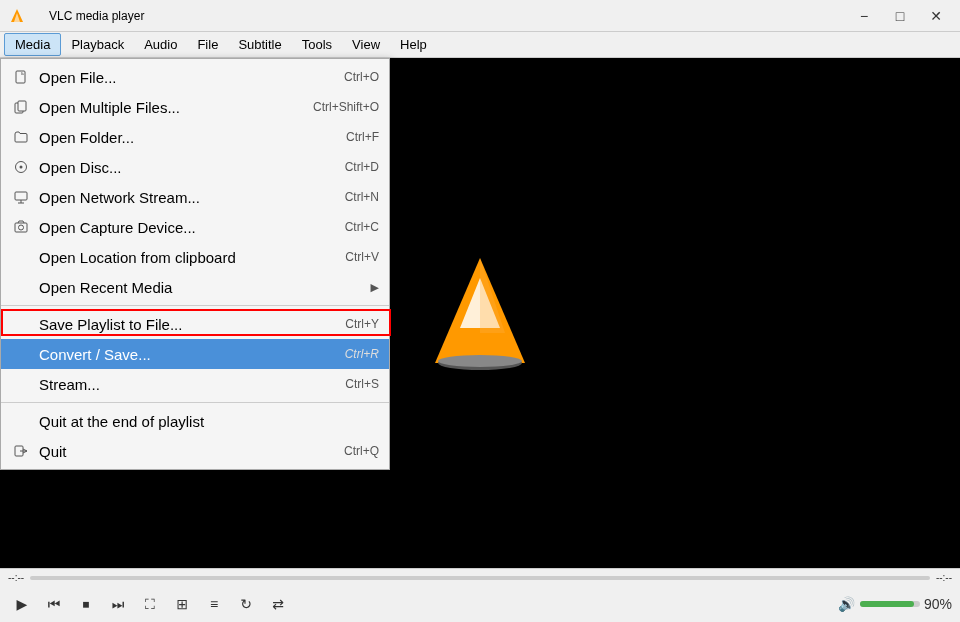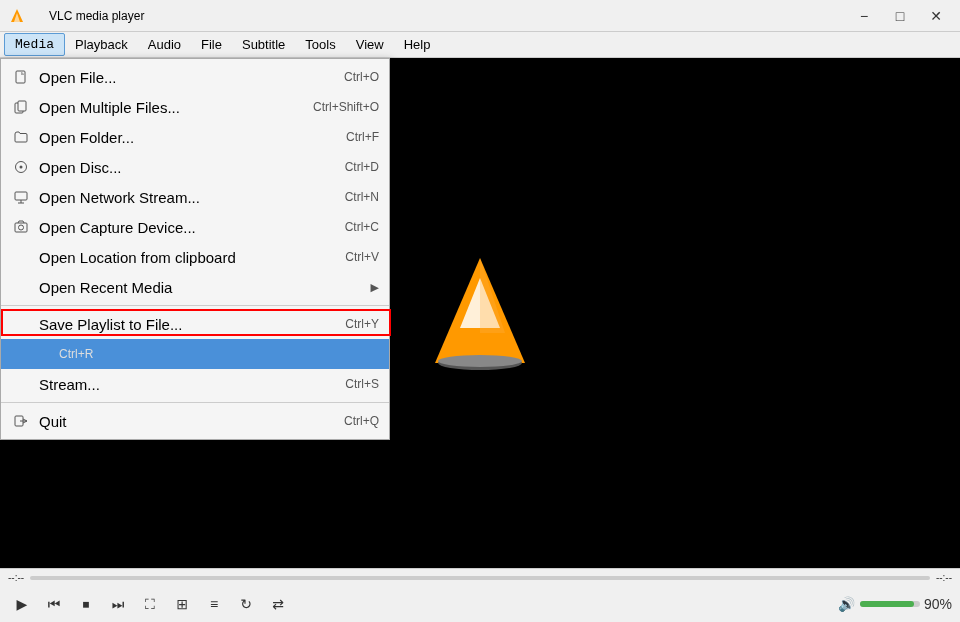--- a/index.html
+++ b/index.html
@@ -68,21 +68,20 @@
       padding: 3px 10px;
       cursor: pointer;
       font-size: 13px;
       color: #000;
       border-radius: 2px;
       position: relative;
     }
     .menu-item.active {
       background: #cce4f7;
       border: 1px solid #5b9bd5;
-      font-family: Liberation Mono, monospace;
     }
 
     
     .main-area {
       background: #000;
       position: absolute;
       top: 58px;
       left: 0;
       right: 0;
       bottom: 54px;
@@ -211,20 +210,21 @@
       color: #000;
       min-height: 26px;
       position: relative;
     }
     .dropdown-item.highlighted {
       background: #4a90d9;
       color: #fff;
     }
     .dropdown-item.highlighted .shortcut-key {
       color: #ddd;
+      font-style: italic;
     }
     .item-icon {
       width: 20px;
       height: 20px;
       margin-right: 8px;
       display: flex;
       align-items: center;
       justify-content: center;
       font-size: 13px;
       flex-shrink: 0;
@@ -402,28 +402,34 @@
       <span class="submenu-arrow">▶</span>
     </div>
     <div class="menu-separator"></div>
     <div class="dropdown-item">
       <span class="item-icon"></span>
       <span class="item-label">Save Playlist to File...</span>
       <span class="shortcut-key">Ctrl+Y</span>
     </div>
     <div class="dropdown-item highlighted">
       <span class="item-icon"></span>
+      <span class="item-label">Convert / Save...</span>
       <span class="shortcut-key">Ctrl+R</span>
     </div>
     <div class="dropdown-item">
       <span class="item-icon"></span>
       <span class="item-label">Stream...</span>
       <span class="shortcut-key">Ctrl+S</span>
     </div>
     <div class="menu-separator"></div>
+    <div class="dropdown-item">
+      <span class="item-icon"></span>
+      <span class="item-label">Quit at the end of playlist</span>
+      <span class="shortcut-key"></span>
+    </div>
     <div class="dropdown-item">
       <span class="item-icon">
         <svg width="14" height="14" viewBox="0 0 14 14">
           <rect x="1" y="2" width="8" height="10" rx="1" fill="none" stroke="#555" stroke-width="1"></rect>
           <path d="M9 5 L13 7 L9 9" fill="none" stroke="#555" stroke-width="1"></path>
           <line x1="6" y1="7" x2="13" y2="7" stroke="#555" stroke-width="1"></line>
         </svg>
       </span>
       <span class="item-label">Quit</span>
       <span class="shortcut-key">Ctrl+Q</span>

